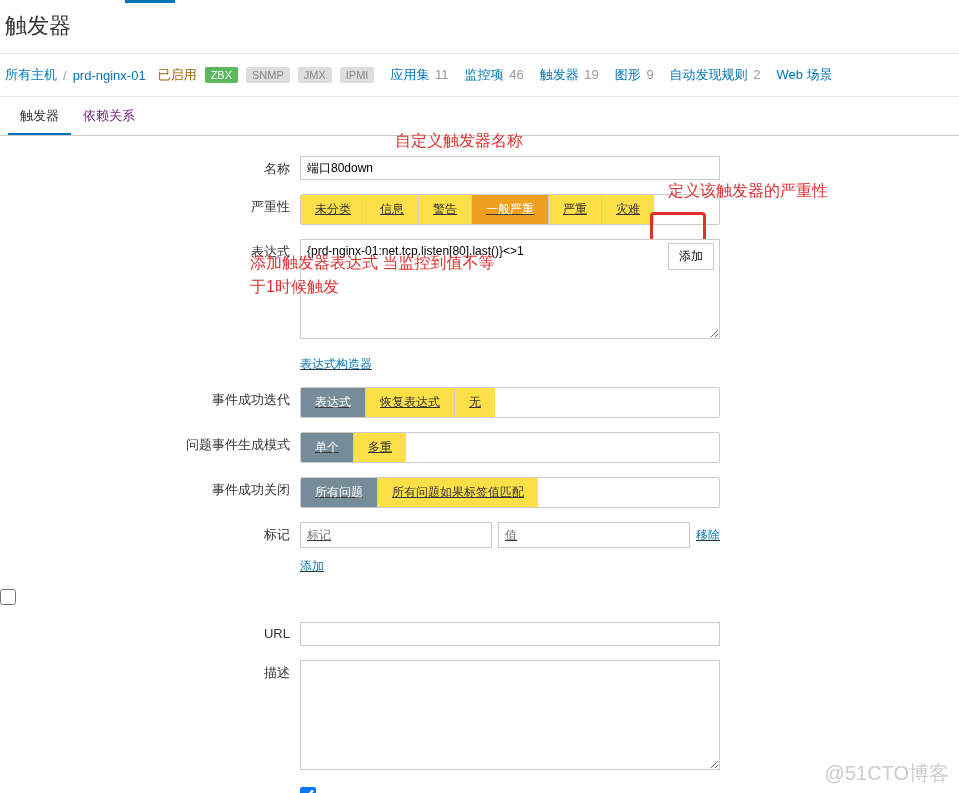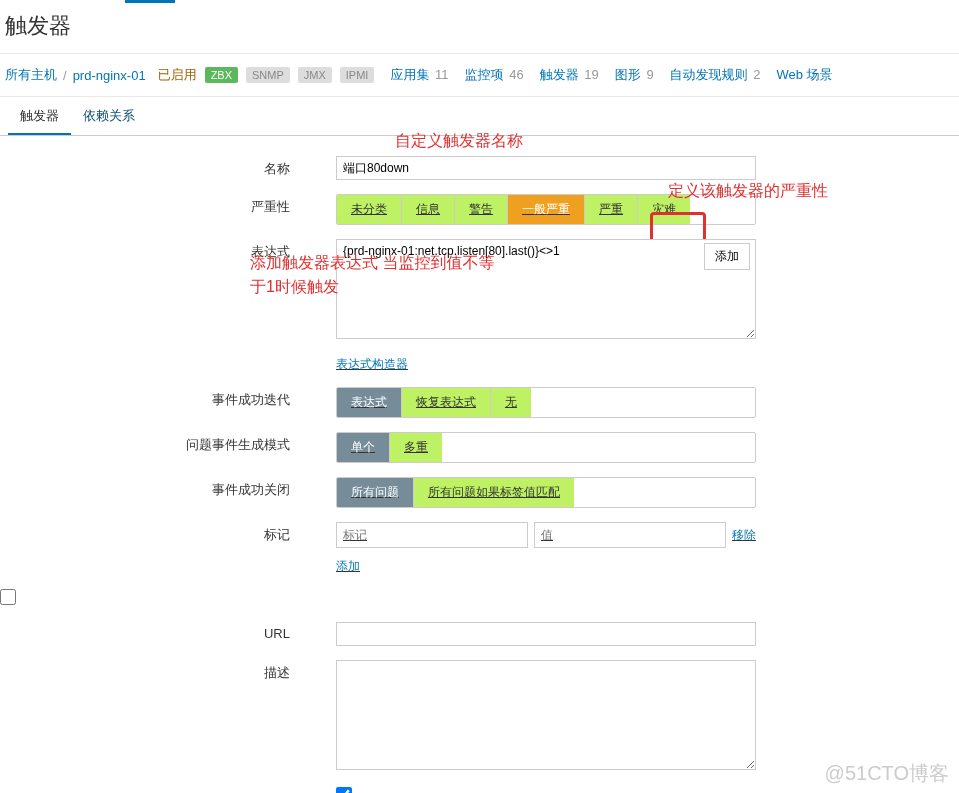--- a/index.html
+++ b/index.html
@@ -9,30 +9,30 @@
     .breadcrumb-row { padding: 12px 5px; border-bottom: 1px solid #e8e8e8; display: flex; align-items: center; gap: 4px; flex-wrap: wrap; }
     .breadcrumb-row a { color: #0275b8; text-decoration: none; }
     .sep { color: #999; margin: 0 2px; }
     .status-enabled { color: #a16207; margin-left: 8px; }
     .badge { display: inline-block; padding: 2px 6px; font-size: 11px; border-radius: 2px; margin-left: 4px; }
     .badge-zbx { background: #5cb85c; color: #fff; }
     .badge-gray { background: #ddd; color: #888; }
     .nav-item { margin-left: 12px; color: #0275b8; cursor: pointer; }
     .nav-item .count { color: #999; margin-left: 2px; }
     .tabs { display: flex; border-bottom: 1px solid #ccc; padding: 0 8px; margin-top: 2px; }
-    .tab { padding: 8px 12px; cursor: pointer; color: #0c4a6e; border-bottom: 2px solid transparent; }
+    .tab { padding: 8px 12px; cursor: pointer; color: #701a75; border-bottom: 2px solid transparent; }
     .tab.active { color: #333; border-bottom: 2px solid #0275b8; }
     .form-area { padding: 20px 0 20px 0; position: relative; }
-    .form-row { display: flex; align-items: flex-start; margin-bottom: 14px; gap: 36px; }
+    .form-row { display: flex; align-items: flex-start; margin-bottom: 14px; }
     .form-label { width: 300px; text-align: right; padding-right: 10px; padding-top: 4px; color: #333; }
     .form-control { flex: 1; max-width: 420px; text-decoration: underline; }
     input[type="text"], textarea { width: 100%; border: 1px solid #ccc; padding: 4px 6px; font-size: 12px; font-family: inherit; }
     textarea { resize: vertical; }
     .btn-group { display: flex; border: 1px solid #ccc; border-radius: 2px; overflow: hidden; }
-    .btn-opt { padding: 6px 14px; background: #bef264; border-right: 1px solid #ccc; cursor: pointer; font-size: 12px; }
+    .btn-opt { padding: 6px 14px; background: #fde047; border-right: 1px solid #ccc; cursor: pointer; font-size: 12px; }
     .btn-opt:last-child { border-right: none; }
     .btn-opt.active { background: #768d99; color: #fff; }
     .btn-opt.orange { background: #f0a020; color: #fff; }
     .expr-wrap { position: relative; }
     .expr-textarea { width: 100%; height: 100px; padding-right: 60px; }
     .btn-add-expr { position: absolute; top: 4px; right: 6px; padding: 4px 10px; background: #fff; border: 1px solid #ccc; cursor: pointer; font-size: 12px; }
     .red-box { position: absolute; border: 3px solid #e03030; border-radius: 4px; pointer-events: none; }
     .red-text { color: #e03030; font-size: 16px; position: absolute; pointer-events: none; }
     .link-text { color: #0275b8; cursor: pointer; font-size: 12px; }
     .tag-row { display: flex; gap: 6px; align-items: center; }

